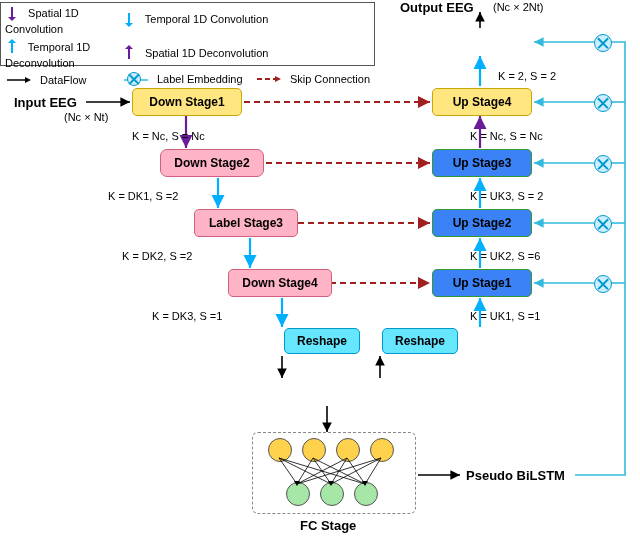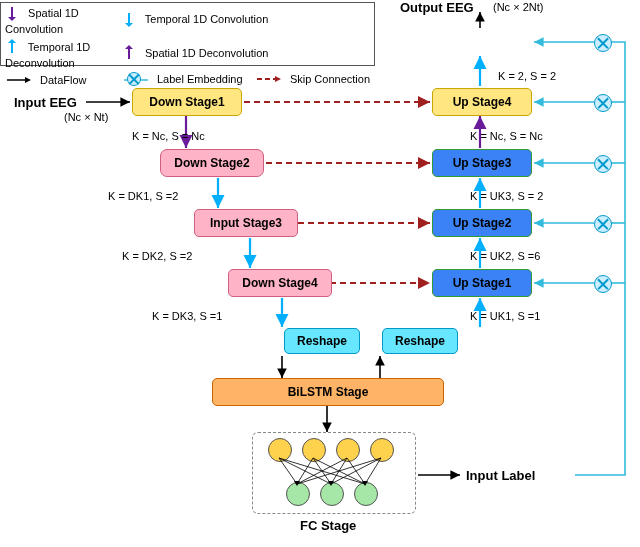--- a/index.html
+++ b/index.html
@@ -226,33 +226,32 @@
   </svg>
 
   <div class="text bold" style="left:14px; top:95px; font-size:13px;">Input EEG</div>
   <div class="text" style="left:22px; top:111px;margin-left:42px;">(Nc × Nt)</div>
 
   <div class="text bold" style="left:400px; top:0px; font-size:13px;">Output EEG</div>
   <div class="text" style="left:493px; top:1px;">(Nc × 2Nt)</div>
 
   <div class="box yellow" style="left:132px; top:88px;  width:110px; height:28px;">Down Stage1</div>
   <div class="box pink" style="left:160px; top:149px; width:104px; height:28px;border-radius:7px;">Down Stage2</div>
-  <div class="box pink" style="left:194px; top:209px; width:104px; height:28px;">Input Stage3</div>
+  <div class="box pink" style="left:194px; top:209px; width:104px; height:28px;">Label Stage3</div>
   <div class="box pink" style="left:228px; top:269px; width:104px; height:28px;">Down Stage4</div>
 
   <div class="text" style="left:132px; top:130px;">K = Nc, S = Nc</div>
   <div class="text" style="left:108px; top:190px;">K = DK1, S =2</div>
   <div class="text" style="left:122px; top:250px;">K = DK2, S =2</div>
   <div class="text" style="left:152px; top:310px;">K = DK3, S =1</div>
 
   <div class="box cyan" style="left:244px; top:328px; width:76px; height:26px;">Reshape</div>
 
   <div class="box cyan" style="left:342px; top:328px; width:76px; height:26px;">Reshape</div>
 
-  <div class="box orange" style="left:212px; top:378px; width:232px; height:28px;">BiLSTM Stage</div>
 
   <div class="box green" style="left:432px; top:269px; width:100px; height:28px;">Up Stage1</div>
   <div class="box green" style="left:432px; top:209px; width:100px; height:28px;">Up Stage2</div>
   <div class="box green" style="left:432px; top:149px; width:100px; height:28px;">Up Stage3</div>
   <div class="box yellow" style="left:432px; top:88px;  width:100px; height:28px;">Up Stage4</div>
 
   <div class="text" style="left:470px; top:310px;">K  = UK1, S =1</div>
   <div class="text" style="left:470px; top:250px;">K = UK2, S =6</div>
   <div class="text" style="left:470px; top:190px;">K = UK3, S = 2</div>
   <div class="text" style="left:470px; top:130px;">K = Nc, S = Nc</div>
@@ -291,15 +290,15 @@
         <line x1="129" y1="26" x2="113" y2="52"></line>
     </g>
     <g fill="#000">
       <polygon points="42,49 48,49 45,54"></polygon>
         <polygon points="76,49 82,49 79,54"></polygon>
         <polygon points="110,49 116,49 113,54"></polygon>
     </g>
   </svg>
 
   <div class="text bold" style="left:300px; top:518px; font-size:13px;">FC Stage</div>
-  <div class="text bold" style="left:466px; top:468px; font-size:13px;">Input Label</div>
+  <div class="text bold" style="left:466px; top:468px; font-size:13px;">Pseudo BiLSTM</div>
 
 </div>
 
 </body></html>

